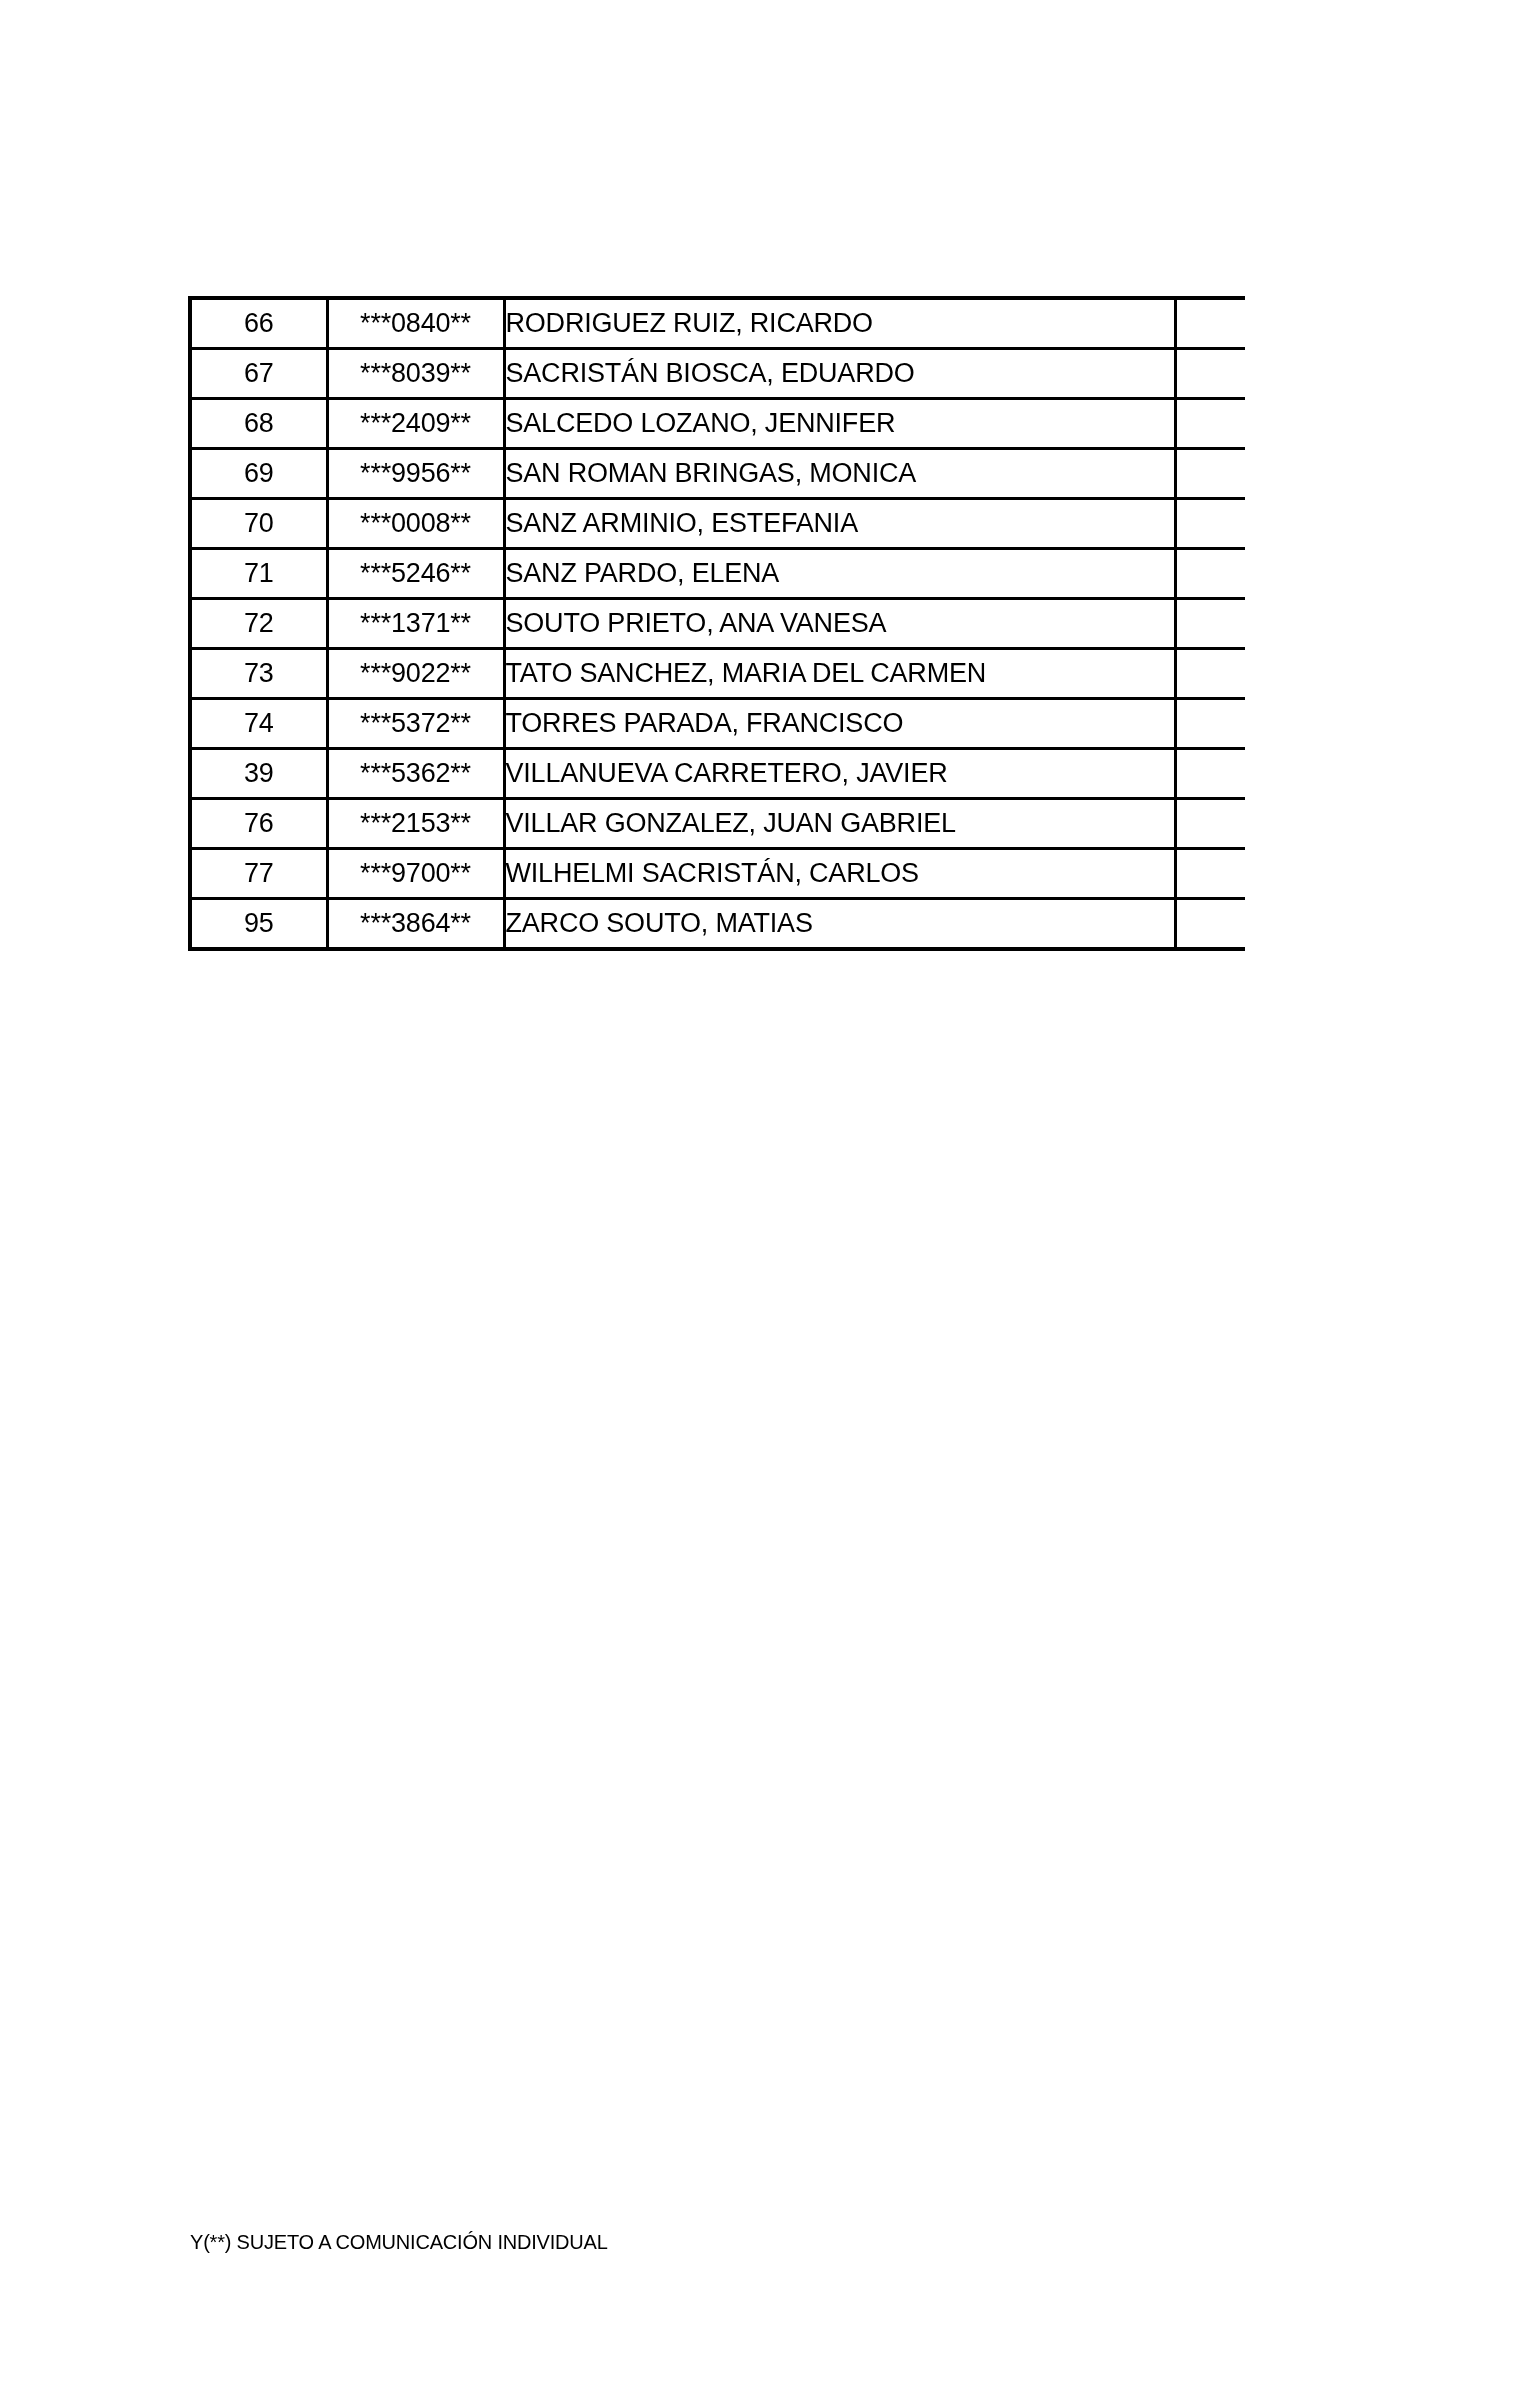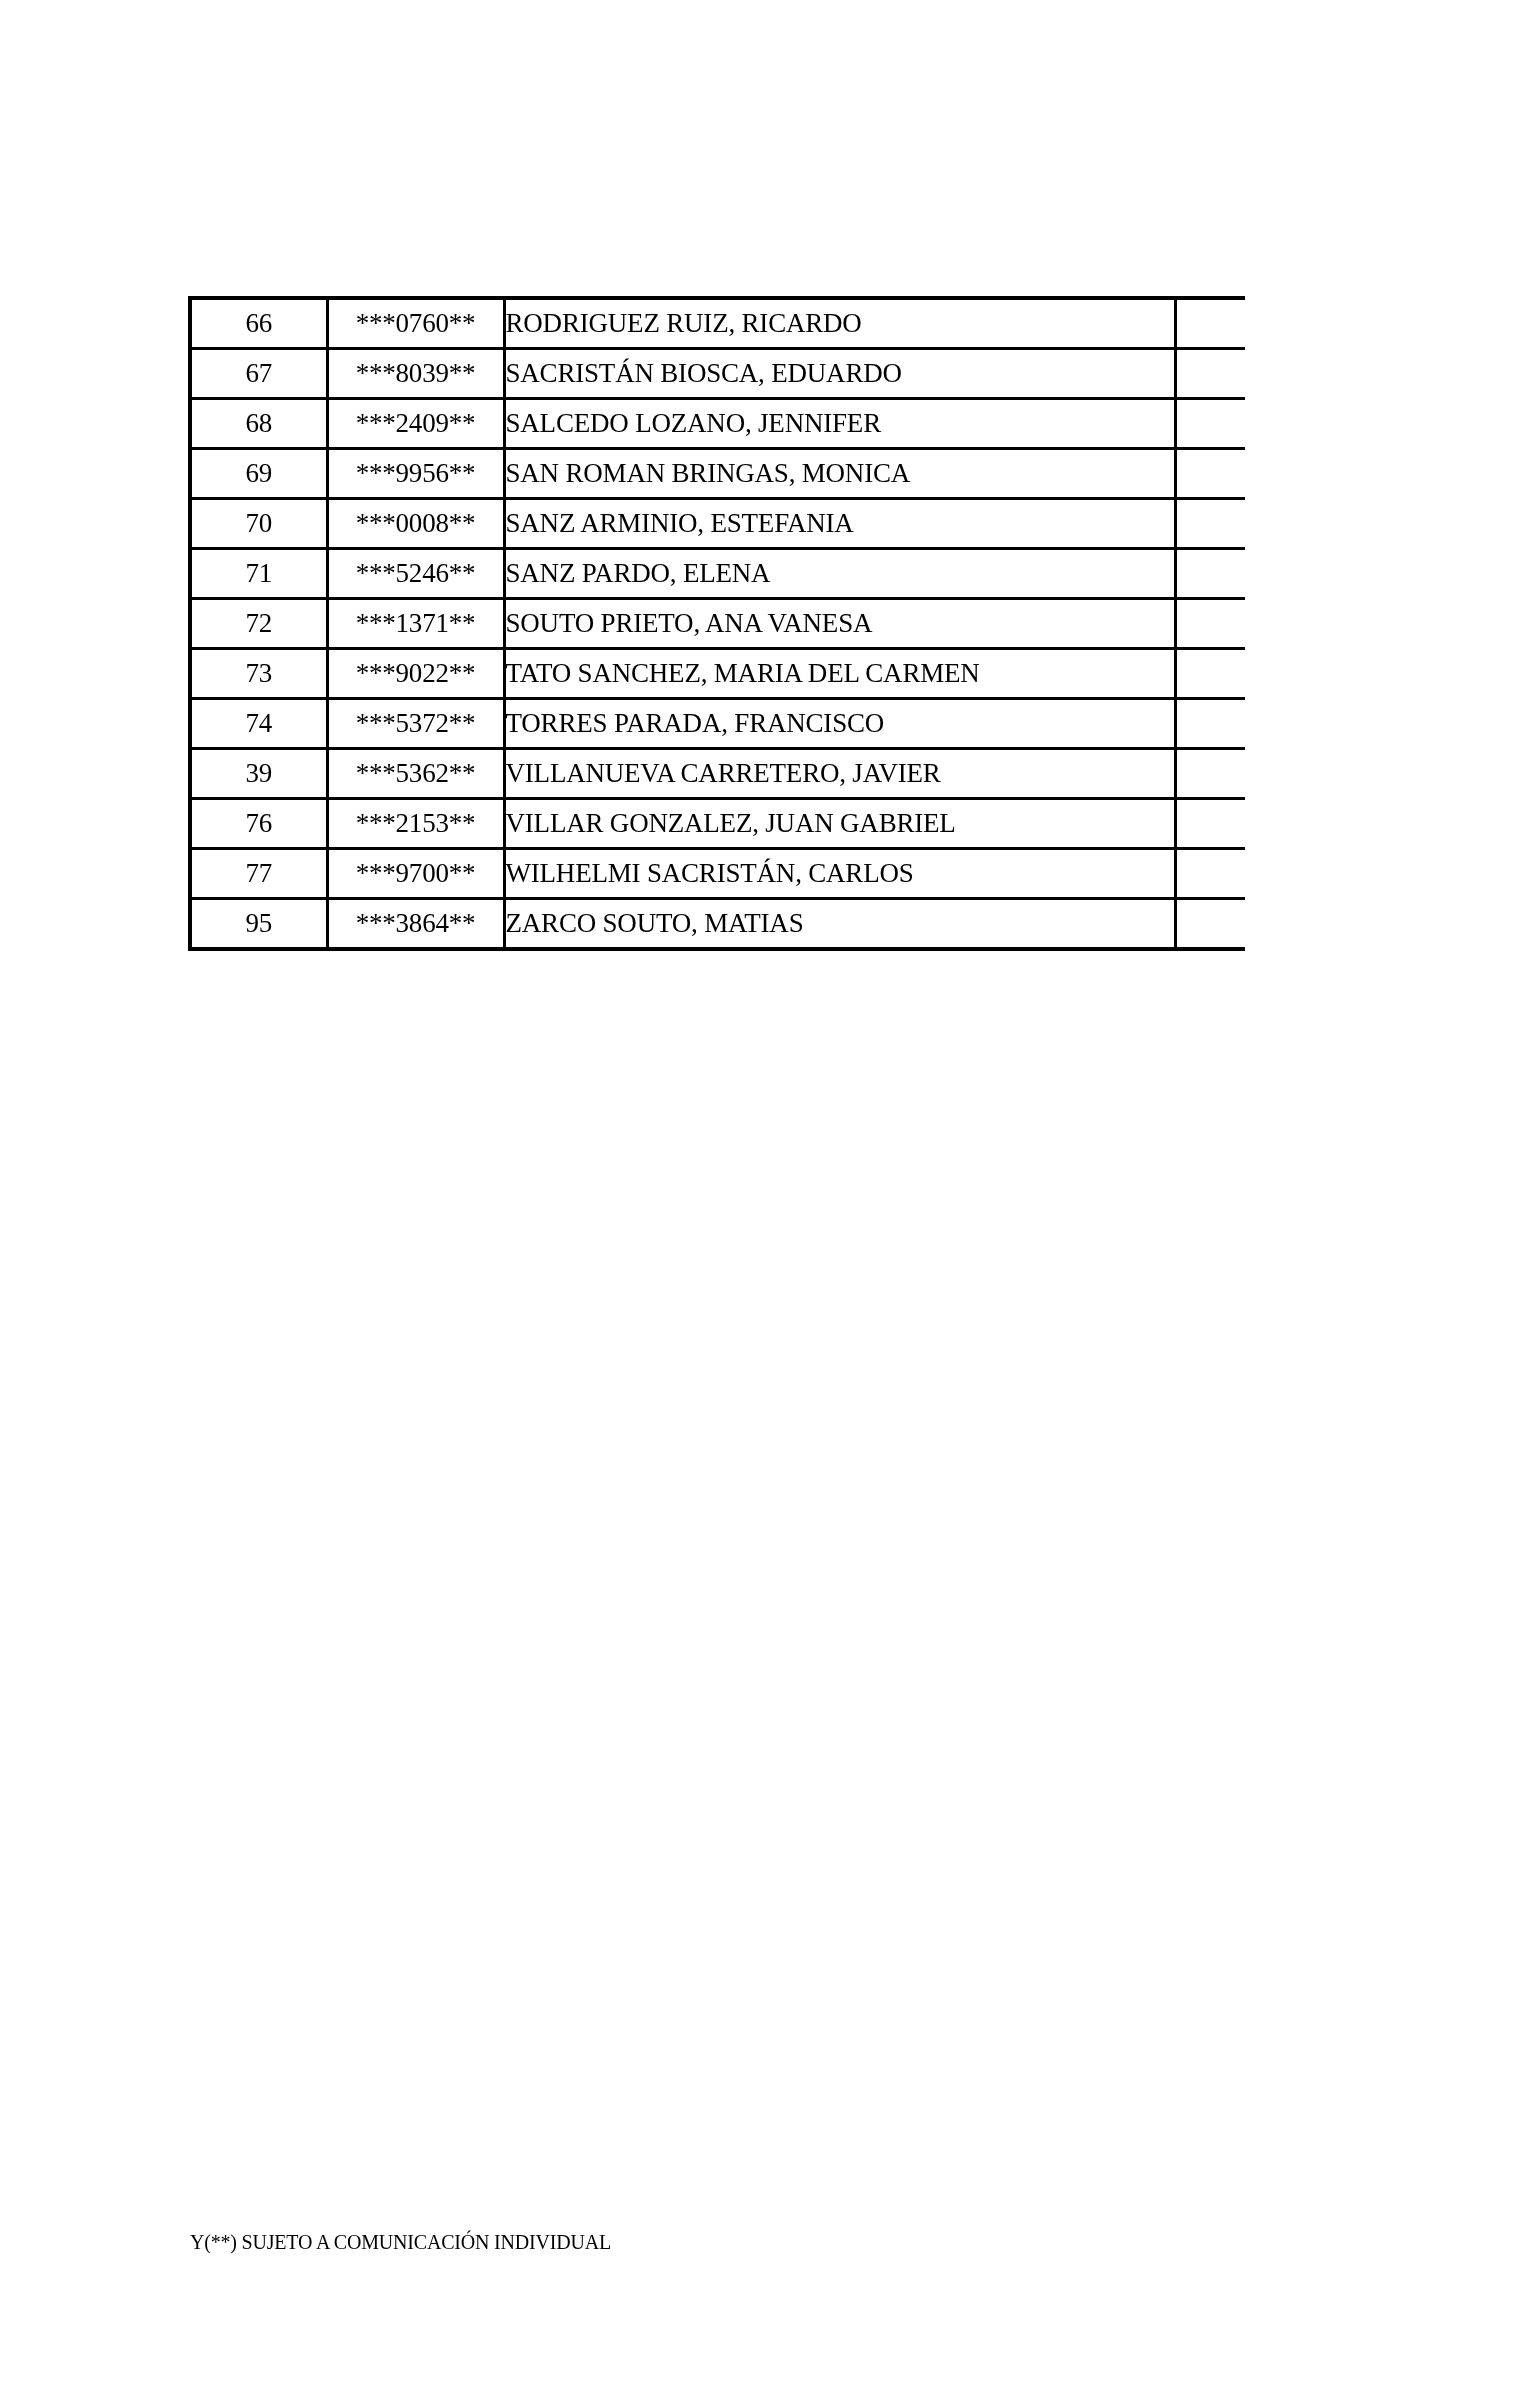--- a/index.html
+++ b/index.html
@@ -1,21 +1,21 @@
 <!DOCTYPE html>
 <html style="font-size:11px"><head>
 <meta charset="utf-8">
 <style>
   html, body { margin: 0; padding: 0; background: #ffffff; }
   .page {
     position: relative;
     width: 1245px;
     height: 2401px;
     background: #ffffff;
-    font-family: Liberation Serif, serif;
+    font-family: Liberation Sans, sans-serif;
     color: #000000;
     overflow: hidden;
   }
   table.roster {
     position: absolute;
     left: 188px;
     top: 296px;
     width: 1155px;
     border-collapse: collapse;
     table-layout: fixed;
@@ -54,21 +54,21 @@
   <table class="roster">
     <colgroup>
       <col style="width:137px">
       <col style="width:177px">
       <col style="width:671px">
       <col style="width:170px">
     </colgroup>
     <tbody id="roster-body">
         <tr>
     <td class="c-num">66</td>
-    <td class="c-id">***0760**</td>
+    <td class="c-id">***0840**</td>
     <td class="c-name">RODRIGUEZ RUIZ, RICARDO</td>
     <td class="c-flag"></td>
   </tr>
         <tr>
     <td class="c-num">67</td>
     <td class="c-id">***8039**</td>
     <td class="c-name">SACRISTÁN BIOSCA, EDUARDO</td>
     <td class="c-flag"></td>
   </tr>
         <tr>

